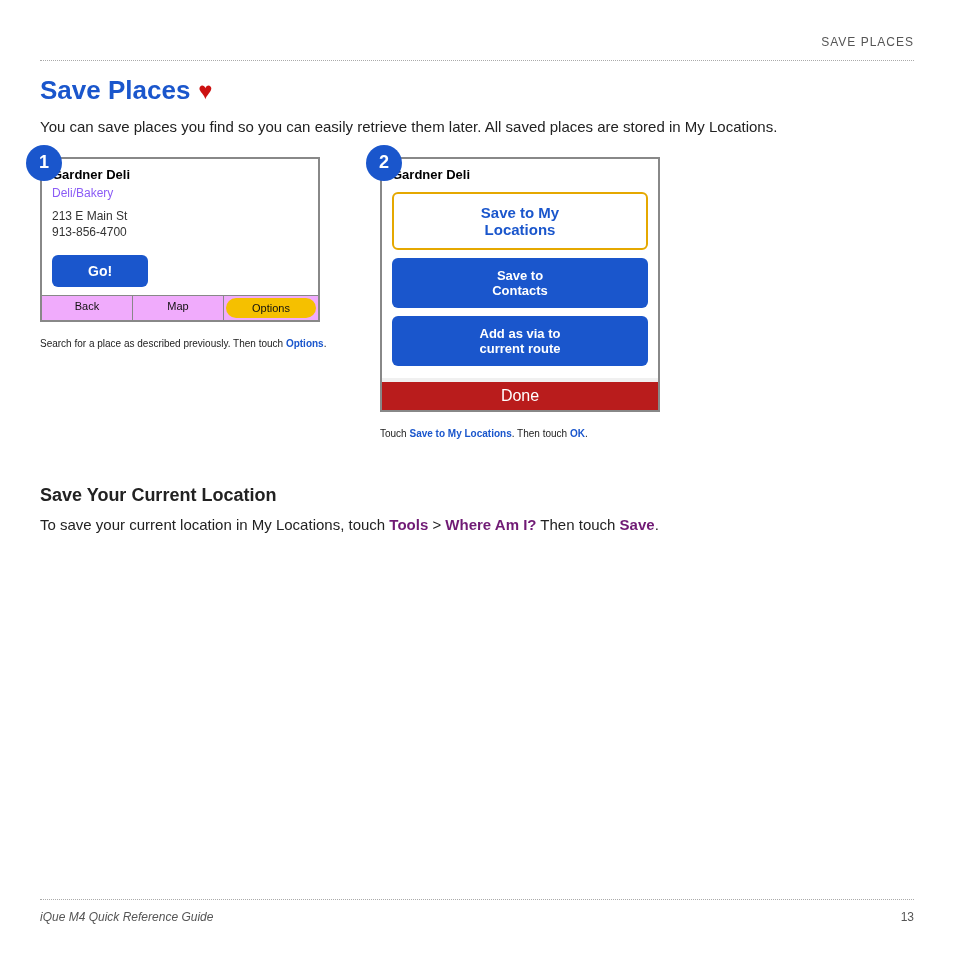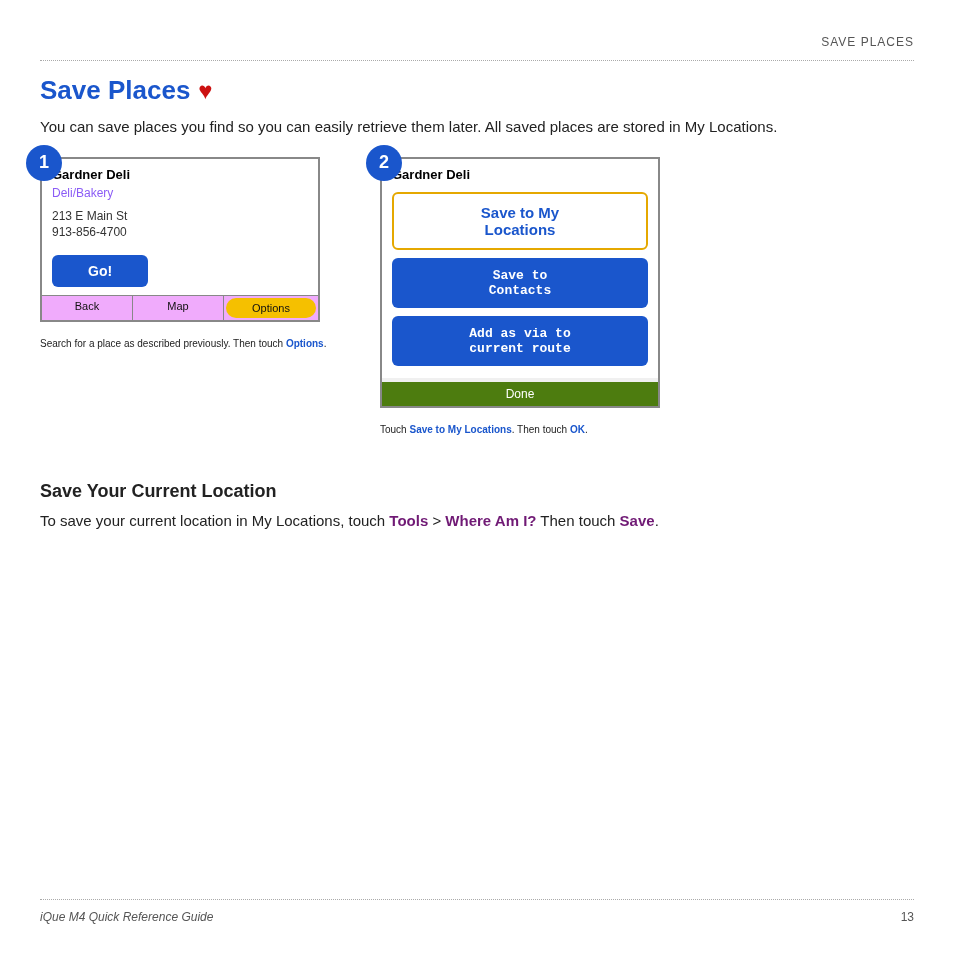--- a/index.html
+++ b/index.html
@@ -192,29 +192,28 @@
       display: block;
       background: #1a56cc;
       color: #fff;
       text-align: center;
       border-radius: 6px;
       padding: 10px 0;
       font-size: 13px;
       font-weight: bold;
       margin-bottom: 8px;
       cursor: pointer;
-      font-family: Liberation Mono, monospace;
     }
 
     .done-bar {
-      background: #4d7c0f;
+      background: #b91c1c;
       color: #fff;
       text-align: center;
       padding: 5px 14px;
-      font-size: 12px;
+      font-size: 16px;
       margin-top: 4px;
     }
 
     
     .step-caption {
       font-size: 10px;
       color: #222;
       line-height: 1.5;
       margin-top: 4px;
     }

